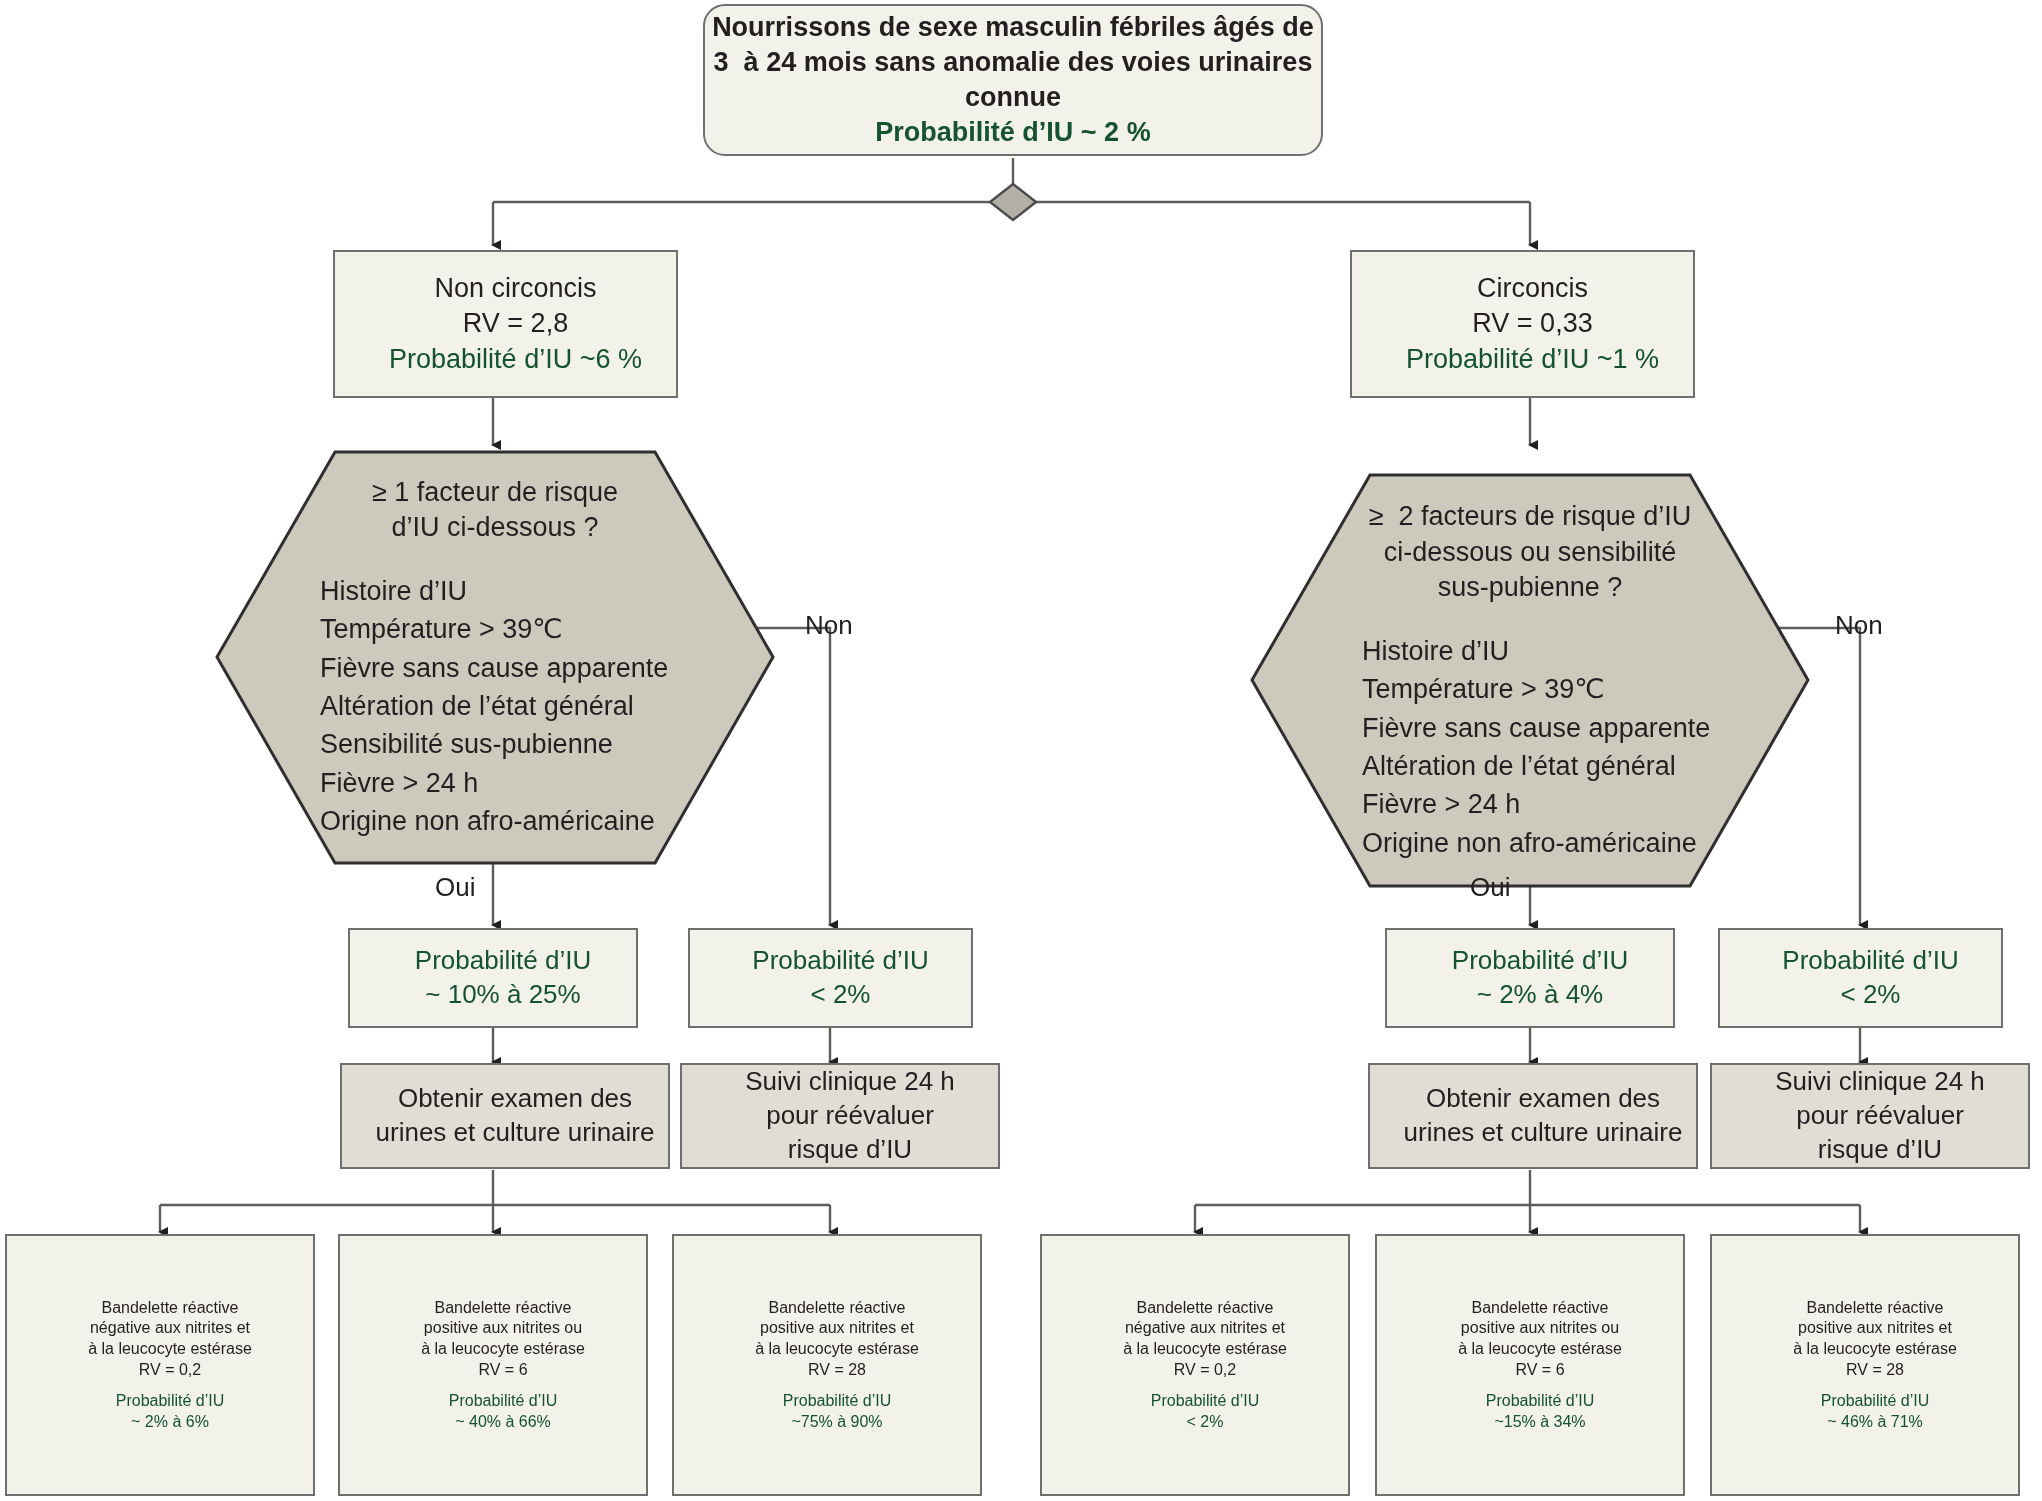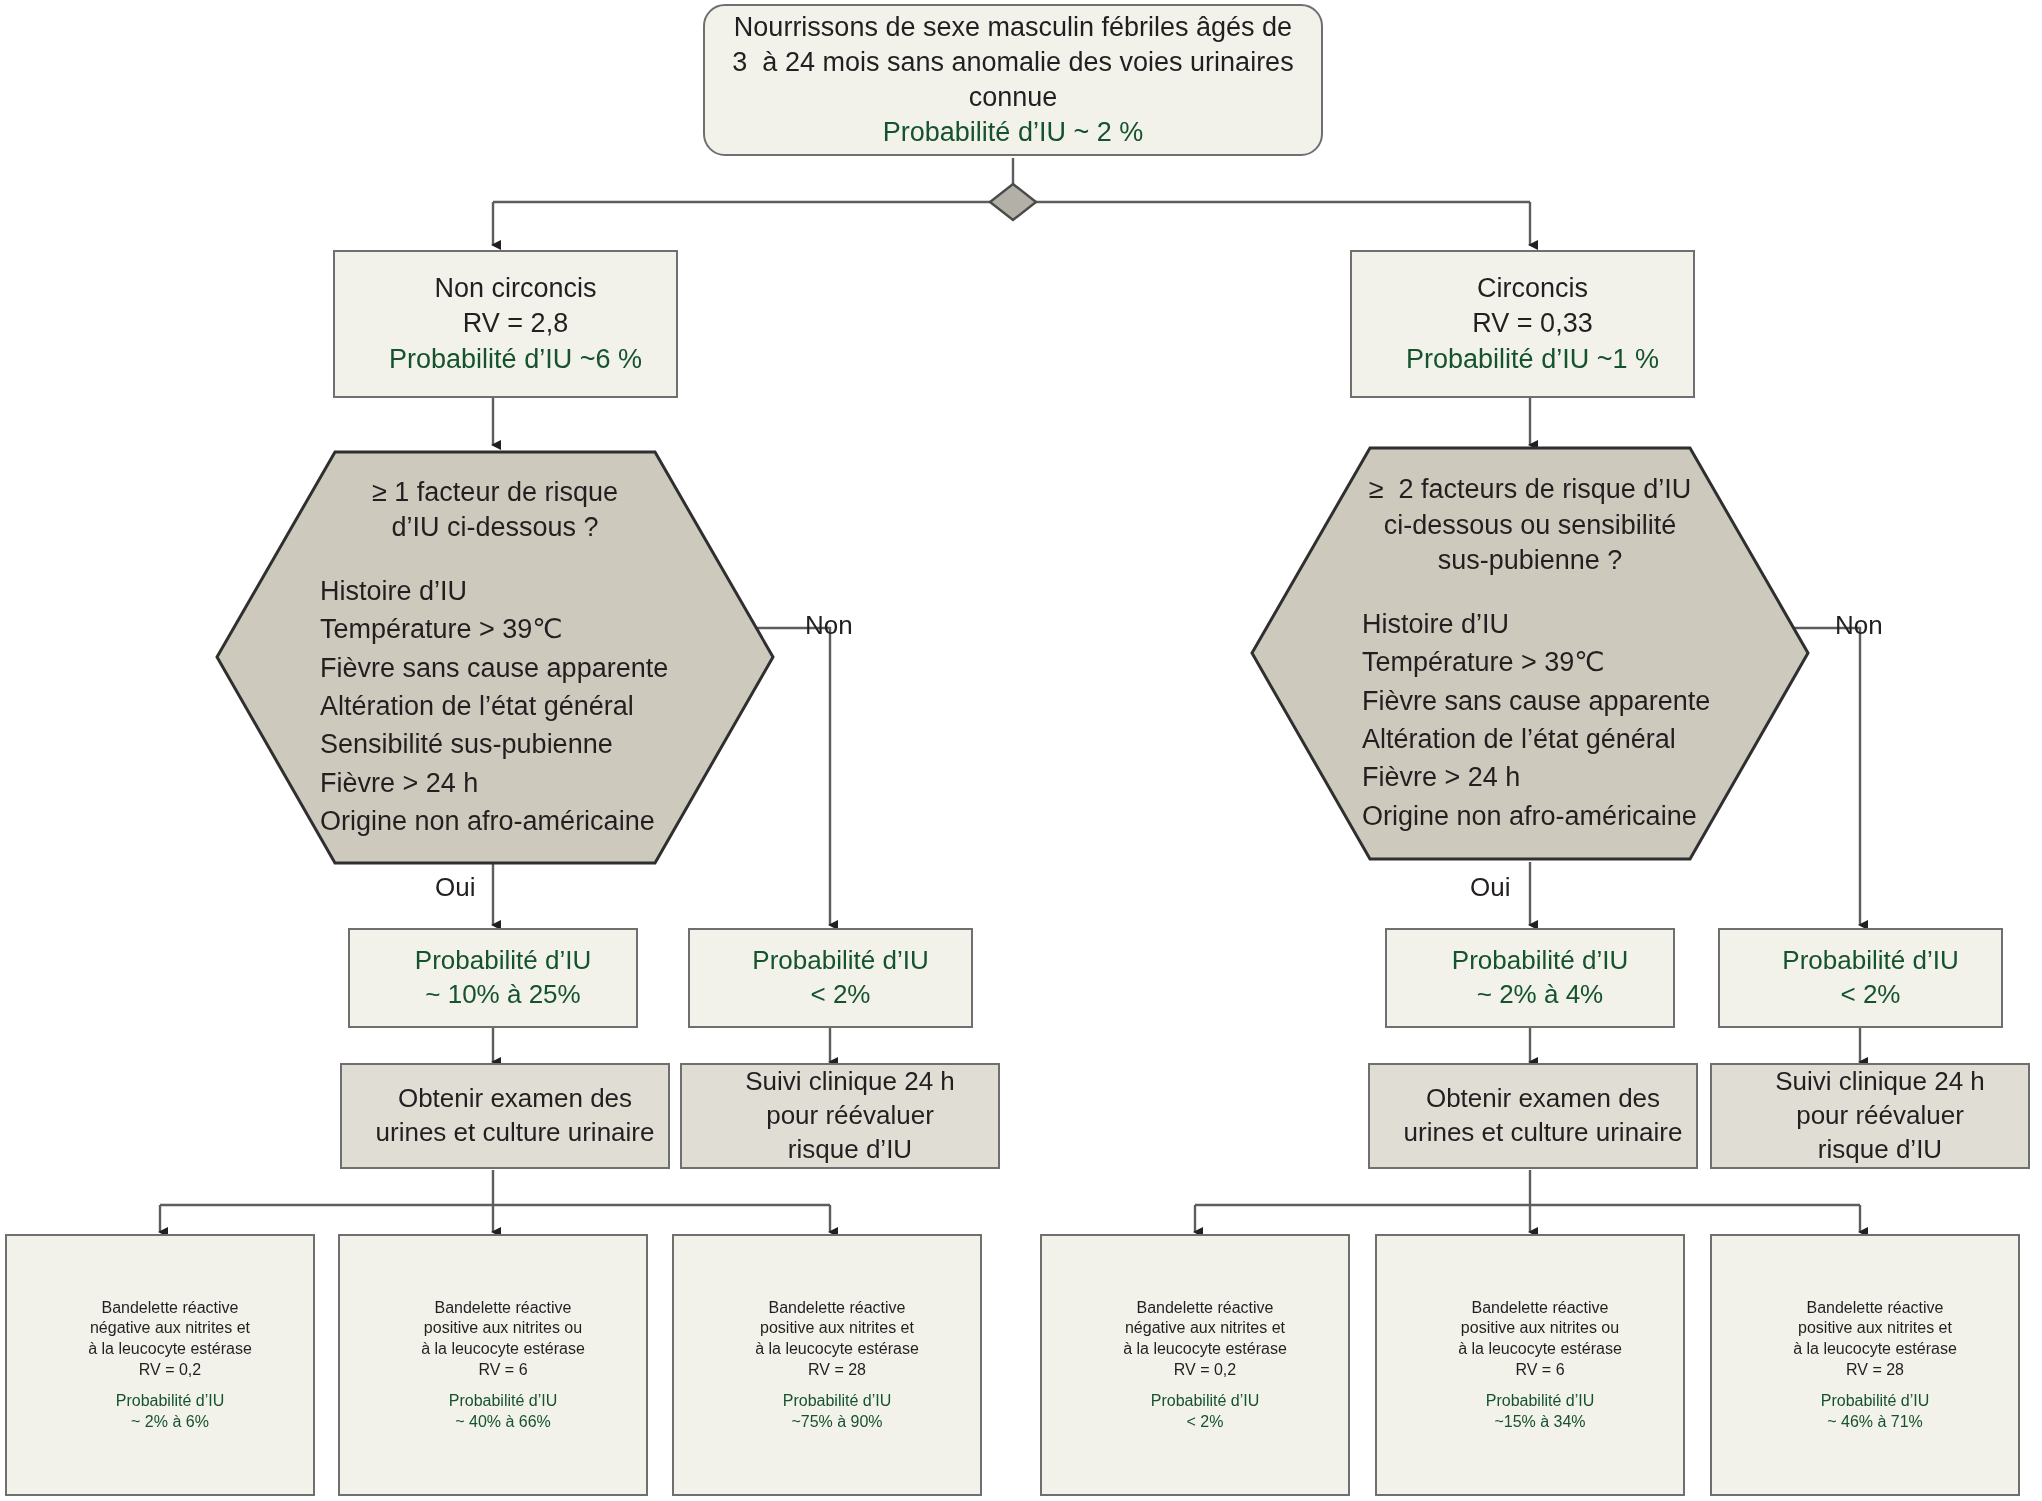--- a/index.html
+++ b/index.html
@@ -151,21 +151,21 @@
       <path d="M1195,1205 L1195,1232" marker-end="url(#ah)"></path>
       <path d="M1530,1205 L1530,1232" marker-end="url(#ah)"></path>
       <path d="M1860,1205 L1860,1232" marker-end="url(#ah)"></path>
     </g>
 
     <g>
       <polygon points="1013,184 1036,202 1013,220 990,202" fill="#b3b0a7" stroke="#4a4a4a" stroke-width="2.4"></polygon>
     </g>
   </svg>
 
-  <div class="node box rounded" style="left:703px; top:4px; width:620px; height:152px; padding:8px 16px;">
+  <div class="node box rounded" style="left:703px; top:4px; width:620px; height:152px; padding:8px 16px;font-weight:bold;">
     <span class="ln t27">Nourrissons de sexe masculin fébriles âgés de</span>
     <span class="ln t27">3  à 24 mois sans anomalie des voies urinaires</span>
     <span class="ln t27">connue</span>
     <span class="ln t27 blue">Probabilité d’IU ~ 2 %</span>
   </div>
 
   <div class="node box" style="left:333px; top:250px; width:345px; height:148px;">
     <span class="ln t27">Non circoncis</span>
     <span class="ln t27">RV = 2,8</span>
     <span class="ln t27 blue">Probabilité d’IU ~6 %</span>
@@ -245,21 +245,21 @@
     <span class="ln t25 blue">Probabilité d’IU</span>
     <span class="ln t25 blue">~75% à 90%</span>
   </div>
 
   <div class="node box" style="left:1350px; top:250px; width:345px; height:148px;">
     <span class="ln t27">Circoncis</span>
     <span class="ln t27">RV = 0,33</span>
     <span class="ln t27 blue">Probabilité d’IU ~1 %</span>
   </div>
 
-  <div class="hex-wrap" style="left:1250px; top:446px; width:560px; height:415px;">
+  <div class="hex-wrap" style="left:1250px; top:473px; width:560px; height:415px;">
     <svg class="hex-svg" width="560" height="415" viewBox="0 0 560 415">
       <polygon points="120,2 440,2 558,207 440,413 120,413 2,207" fill="#cdc9bd" stroke="#2f2f2f" stroke-width="3"></polygon>
     </svg>
     <div class="hex-content">
       <div class="hex-q" style="padding:0 40px;">
         <span class="ln">≥  2 facteurs de risque d’IU</span>
         <span class="ln">ci-dessous ou sensibilité</span>
         <span class="ln">sus-pubienne ?</span>
       </div>
       <div class="hex-list right">

